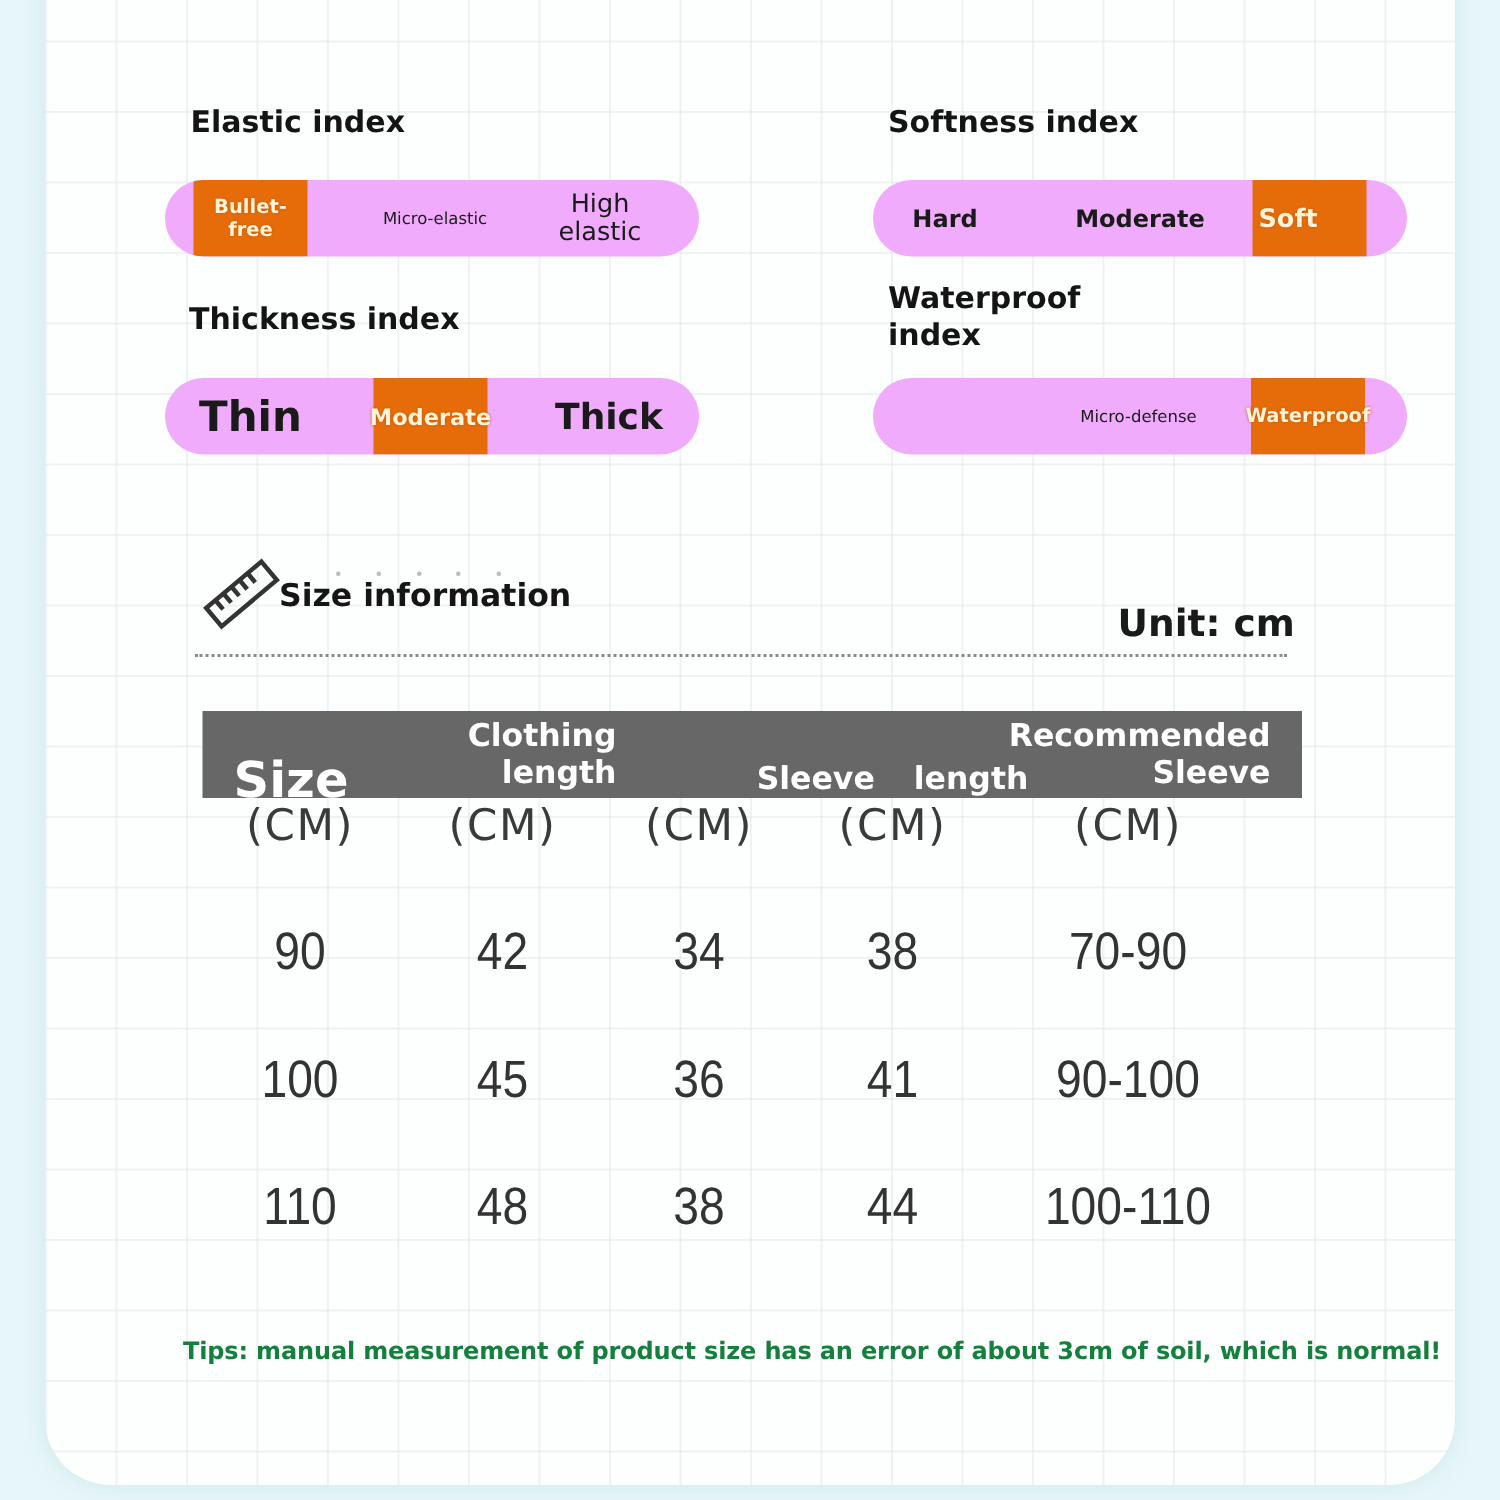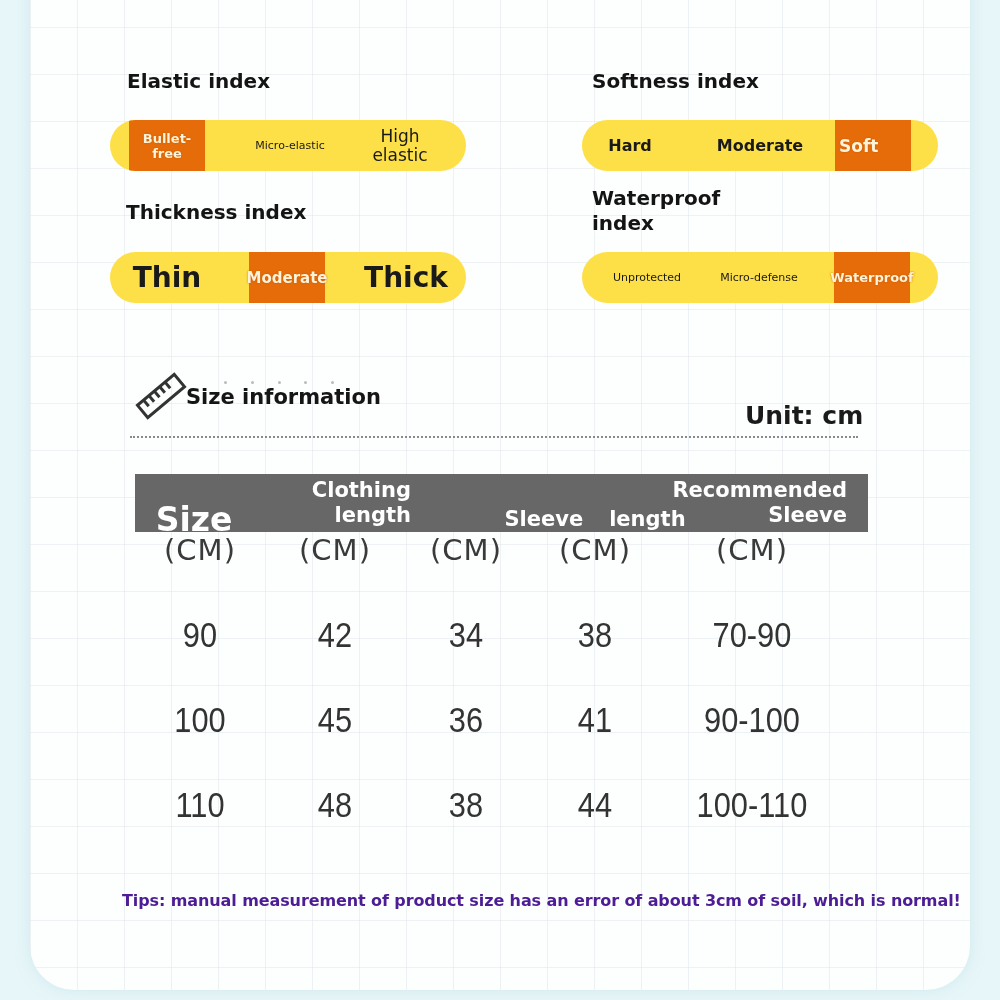--- a/index.html
+++ b/index.html
@@ -27,21 +27,21 @@
       position: absolute;
       font-size: 20px;
       font-weight: bold;
       color: #141414;
       line-height: 25px;
     }
     .pill {
       position: absolute;
       height: 51px;
       width: 356px;
-      background: #fde047;
+      background: #f0abfc;
       border-radius: 26px;
       overflow: hidden;
     }
     .pill .seg {
       position: absolute;
       top: 0; height: 100%;
       display: flex; align-items: center; justify-content: center;
       text-align: center;
       color: #1a1a1a;
       font-weight: bold;
@@ -118,21 +118,21 @@
       color: #333;
       text-align: center;
       font-family: "Liberation Sans Narrow", "Liberation Sans", sans-serif;
       transform: scaleX(0.88);
     }
     .tips {
       position: absolute;
       left: 122px; top: 891px;
       font-size: 16px;
       font-weight: bold;
-      color: #4c1d95;
+      color: #15803d;
       white-space: nowrap;
       letter-spacing: -0.1px;
     }
   </style>
 </head>
 <body>
 
 <div class="card"></div>
 
 <div class="index-title" style="left:127px; top:69px;">Elastic index</div>
@@ -146,29 +146,28 @@
 <div class="pill" style="left:582px; top:120px;">
   <div class="seg" style="left:12px; width:72px; font-size:16px;">Hard</div>
   <div class="seg" style="left:122px; width:112px; font-size:16px;">Moderate</div>
   <div class="seg active" style="left:253px; width:76px; font-size:17px; justify-content:flex-start; padding-left:4px;">Soft</div>
 </div>
 
 <div class="index-title" style="left:126px; top:200px;">Thickness index</div>
 <div class="pill" style="left:110px; top:252px;">
   <div class="seg" style="left:14px; width:86px; font-size:28px;">Thin</div>
   <div class="seg active" style="left:139px; width:76px; font-size:15px;">Moderate</div>
-  <div class="seg" style="left:248px; width:96px; font-size:28px;">Thick</div>
+  <div class="seg" style="left:248px; width:96px; font-size:24px;">Thick</div>
 </div>
 
 <div class="index-title" style="left:592px; top:186px;">
   <div>Waterproof</div>
   <div>index</div>
 </div>
 <div class="pill" style="left:582px; top:252px;">
-  <div class="seg" style="left:18px; width:94px; font-size:11px; font-weight:normal;">Unprotected</div>
   <div class="seg" style="left:130px; width:94px; font-size:11px; font-weight:normal;">Micro-defense</div>
   <div class="seg active" style="left:252px; width:76px; font-size:13px;">Waterproof</div>
 </div>
 
 <div class="dots">
     <span></span>
     <span></span>
     <span></span>
     <span></span>
     <span></span>

